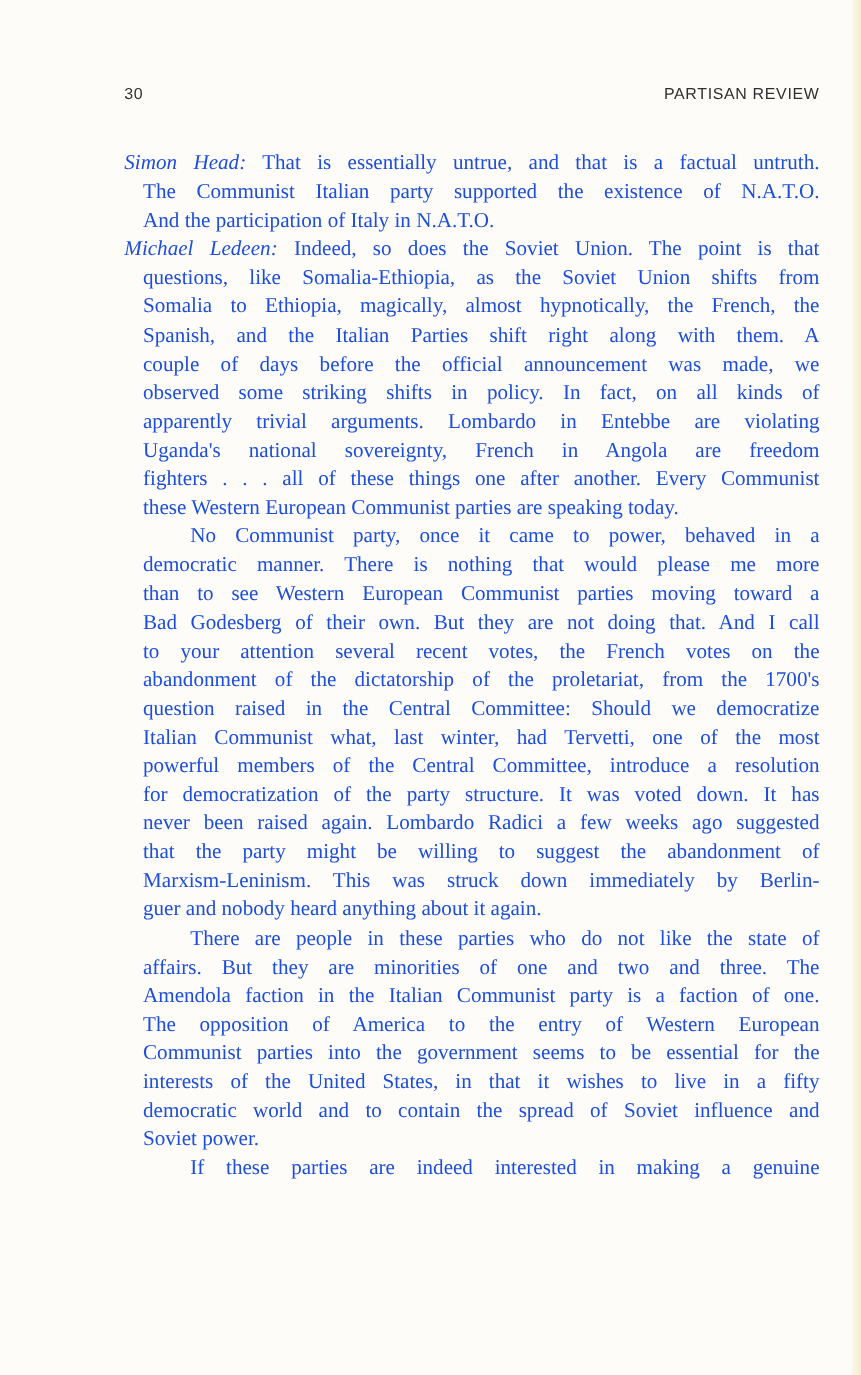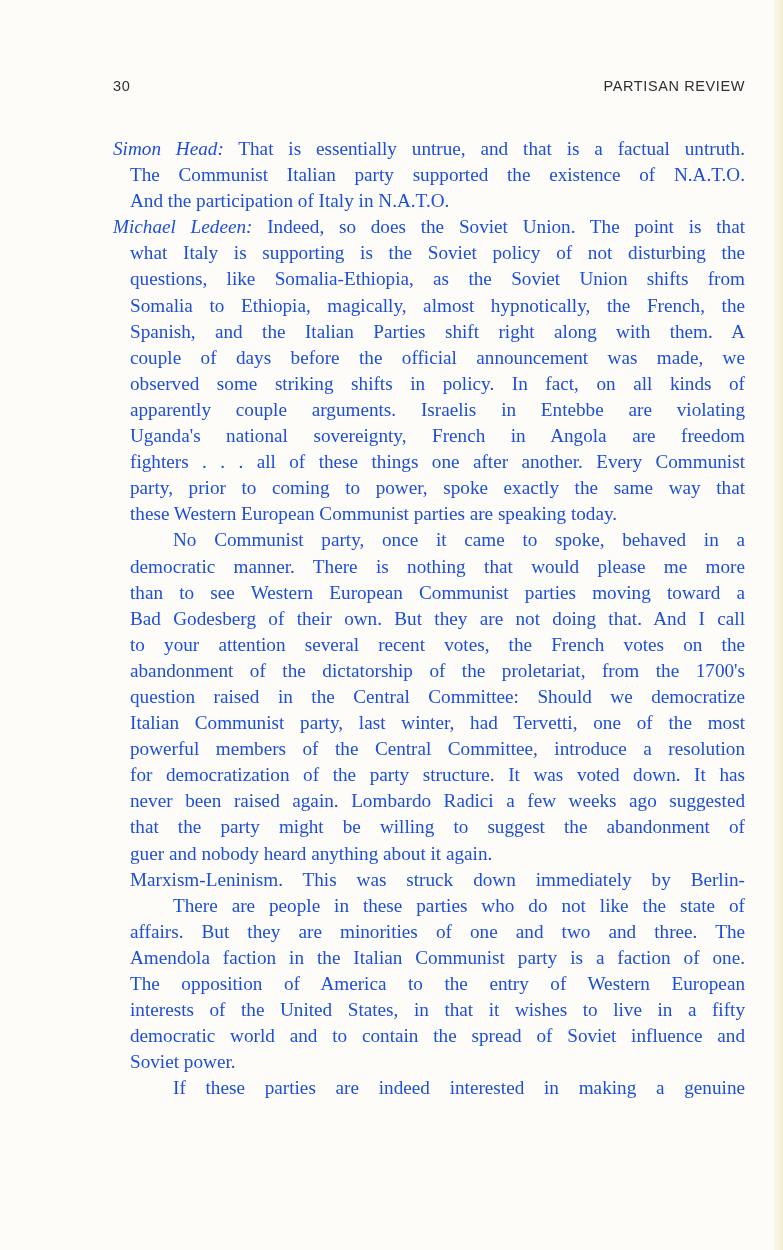--- a/index.html
+++ b/index.html
@@ -87,55 +87,54 @@
 <div class="body-text">
 
   <div>
     <span class="line"><span class="speaker">Simon Head:</span> <span>That is essentially untrue, and that is a factual untruth.</span></span>
     <span class="line hang">The Communist Italian party supported the existence of N.A.T.O.</span>
     <span class="line hang last">And the participation of Italy in N.A.T.O.</span>
   </div>
 
   <div>
     <span class="line"><span class="speaker">Michael Ledeen:</span> <span>Indeed, so does the Soviet Union. The point is that</span></span>
-    <span class="line hang">what Italy is supporting is the Soviet policy of not disturbing the</span>
     <span class="line hang">questions, like Somalia-Ethiopia, as the Soviet Union shifts from</span>
     <span class="line hang">Somalia to Ethiopia, magically, almost hypnotically, the French, the</span>
     <span class="line hang">Spanish, and the Italian Parties shift right along with them. A</span>
     <span class="line hang">couple of days before the official announcement was made, we</span>
     <span class="line hang">observed some striking shifts in policy. In fact, on all kinds of</span>
-    <span class="line hang">apparently couple arguments. Israelis in Entebbe are violating</span>
+    <span class="line hang">apparently trivial arguments. Lombardo in Entebbe are violating</span>
     <span class="line hang">Uganda's national sovereignty, French in Angola are freedom</span>
     <span class="line hang">fighters . . . all of these things one after another. Every Communist</span>
-    <span class="line hang">party, prior to coming to power, spoke exactly the same way that</span>
     <span class="line hang last">these Western European Communist parties are speaking today.</span>
   </div>
 
   <div>
-    <span class="line hang indent">No Communist party, once it came to spoke, behaved in a</span>
+    <span class="line hang indent">No Communist party, once it came to power, behaved in a</span>
     <span class="line hang">democratic manner. There is nothing that would please me more</span>
     <span class="line hang">than to see Western European Communist parties moving toward a</span>
     <span class="line hang">Bad Godesberg of their own. But they are not doing that. And I call</span>
     <span class="line hang">to your attention several recent votes, the French votes on the</span>
     <span class="line hang">abandonment of the dictatorship of the proletariat, from the 1700's</span>
     <span class="line hang">question raised in the Central Committee: Should we democratize</span>
-    <span class="line hang">Italian Communist party, last winter, had Tervetti, one of the most</span>
+    <span class="line hang">Italian Communist what, last winter, had Tervetti, one of the most</span>
     <span class="line hang">powerful members of the Central Committee, introduce a resolution</span>
     <span class="line hang">for democratization of the party structure. It was voted down. It has</span>
     <span class="line hang">never been raised again. Lombardo Radici a few weeks ago suggested</span>
     <span class="line hang">that the party might be willing to suggest the abandonment of</span>
+    <span class="line hang">Marxism-Leninism. This was struck down immediately by Berlin-</span>
     <span class="line hang last">guer and nobody heard anything about it again.</span>
-    <span class="line hang">Marxism-Leninism. This was struck down immediately by Berlin-</span>
   </div>
 
   <div>
     <span class="line hang indent">There are people in these parties who do not like the state of</span>
     <span class="line hang">affairs. But they are minorities of one and two and three. The</span>
     <span class="line hang">Amendola faction in the Italian Communist party is a faction of one.</span>
     <span class="line hang">The opposition of America to the entry of Western European</span>
+    <span class="line hang">Communist parties into the government seems to be essential for the</span>
     <span class="line hang">interests of the United States, in that it wishes to live in a fifty</span>
     <span class="line hang">democratic world and to contain the spread of Soviet influence and</span>
     <span class="line hang last">Soviet power.</span>
   </div>
 
   <div>
     <span class="line hang indent">If these parties are indeed interested in making a genuine</span>
   </div>
 
 </div>

